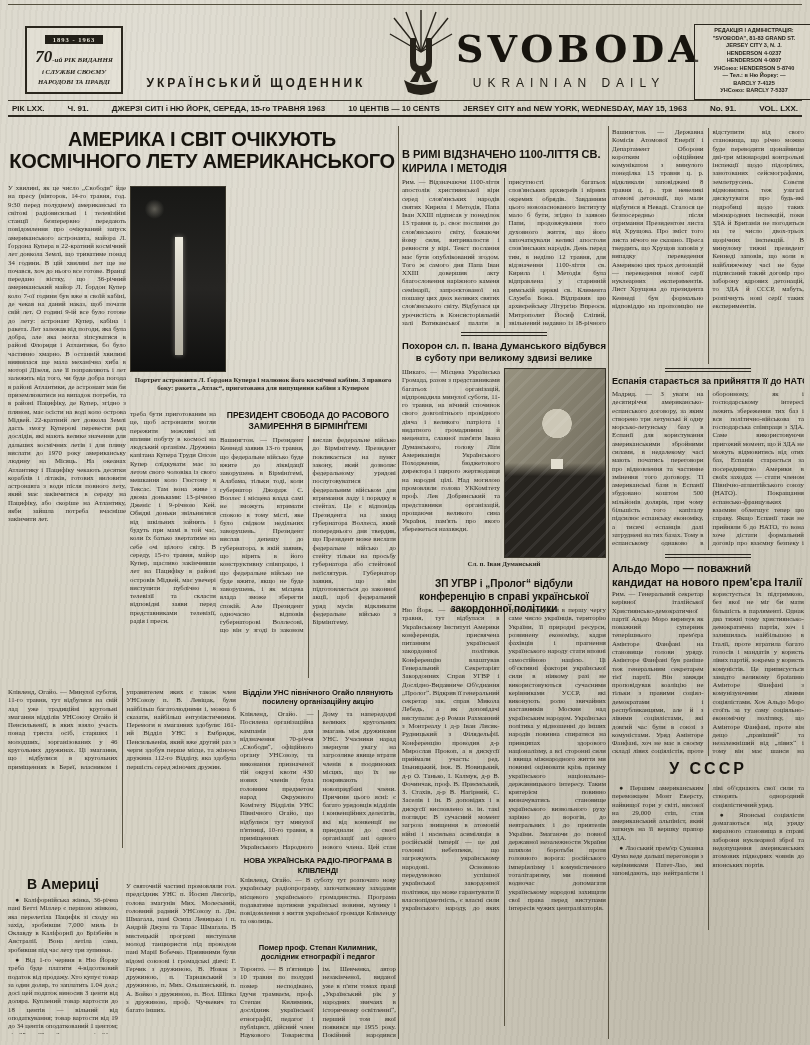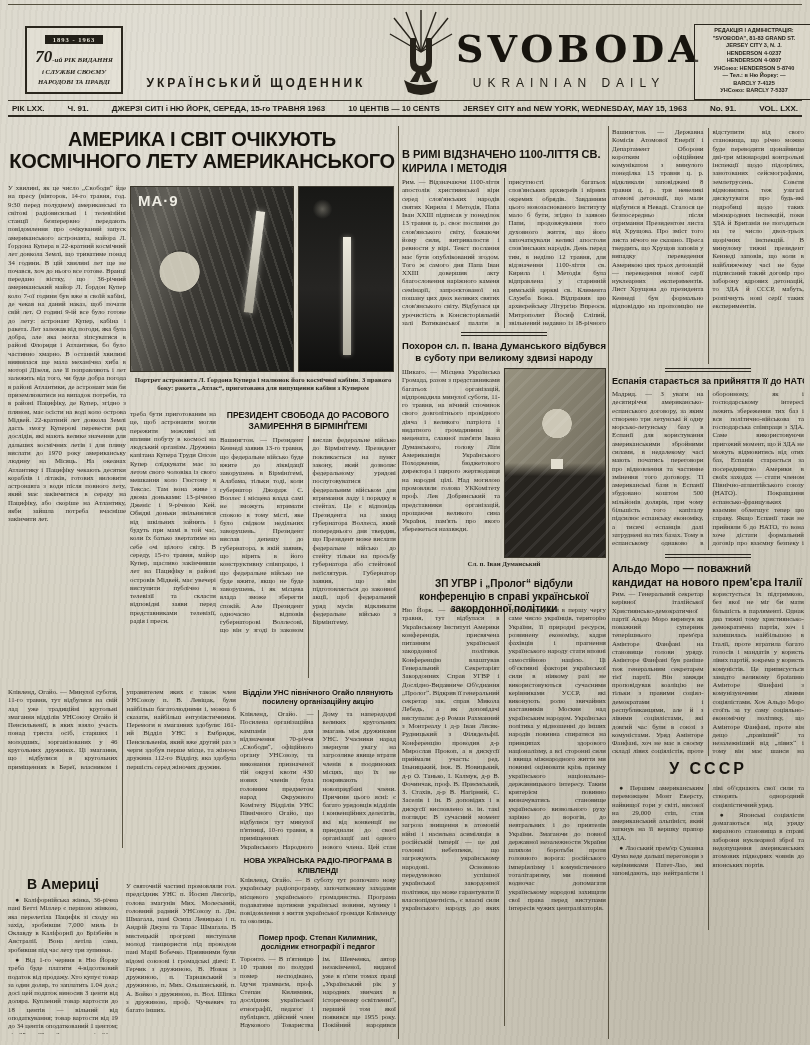--- a/index.html
+++ b/index.html
@@ -132,24 +132,20 @@
   </div>
 
   <div class="vline" style="left:398px"></div>
   <div class="vline" style="left:608px"></div>
 
   <div class="zone" id="zoneL">
     <h1 class="abs hl-main" style="left:0;top:0;width:388px;height:48px">АМЕРИКА І СВІТ ОЧІКУЮТЬ КОСМІЧНОГО ЛЕТУ АМЕРИКАНСЬКОГО АСТРОНАВТА</h1>
     <div class="abs bd" style="left:0;top:56px;width:118px;height:500px">У хвилині, як це число „Свободи“ йде на пресу (вівторок, 14-го травня, год. 9:30 перед полуднем) американські та світові радіовисильні і телевізійні станції безперервно передають повідомлення про очікуваний запуск американського астронавта, майора Л. Ґордона Купера в 22-кратний космічний лет довкола Землі, що триватиме понад 34 години. В цій хвилині лет ще не почався, хоч до нього все готове. Вранці передано вістку, що 36-річний американський майор Л. Ґордон Купер коло 7-ої години був вже в своїй кабіні, де чекав на даний наказ, щоб почати свій лет. О годині 9-ій все було готове до лету: астронавт Купер, кабіна і ракета. Лет залежав від погоди, яка була добра, але яка могла зіпсуватися в районі Флориди і Атлантики, бо було частинно хмарно. В останній хвилині виявилася ще мала механічна хиба в моторі Дізеля, але її поправляють і лет залежить від того, чи буде добра погода в районі Атлантики, де астронавт мав би приземлюватися на випадок потреби, та в районі Пацифіку, де Купер, згідно з пляном, має осісти на воді коло острова Мідвей. 22-кратний лет довкола Землі дасть змогу Куперові перевести ряд дослідів, які мають велике значення для дальших космічних летів і для пляну вислати до 1970 року американську людину на Місяць. На океанах Атлантику і Пацифіку чекають десятки кораблів і літаків, готових виловити астронавта з води після повного лету, який має закінчитися в середу на Пацифіку, або скоріше на Атлантику, якби зайшла потреба вчасніше закінчити лет.</div>
 
     <div class="abs" style="left:122px;top:58px;width:266px;height:186px;display:flex;gap:4px">
-      <div class="ph ph-ma9" style="width:164px;height:186px">
-        <span class="lbl">МА·9</span>
-        <div class="rocket"></div>
-      </div>
       <div class="ph ph-atlas" style="width:96px;height:186px">
         <div class="rocket"></div>
       </div>
     </div>
     <div class="abs caption" style="left:122px;top:248px;width:266px;height:28px">Портрет астронавта Л. Ґордона Купера і малюнок його космічної кабіни. З правого боку: ракета „Атлас“, приготована для випущення кабіни з Купером</div>
 
     <div class="abs bd" style="left:122px;top:282px;width:86px;height:272px">треба бути приготованим на це, щоб астронавти могли пережити можливі злі впливи побуту в космосі на людський організм. Дружина капітана Купера Труди Олсон Купер слідкувати має за летом свого чоловіка із свого мешкання коло Гюстону в Тексас. Там вона живе з двома доньками: 13-річною Дженіс і 9-річною Кей. Обидві доньки звільнилися від шкільних зайнять і будуть при мамі в той час, коли їх батько звертатиме на себе очі цілого світу. В середу, 15-го травня, майор Купер, щасливо закінчивши лет на Пацифіку в районі островів Мідвей, має увечері виступити публічно в телевізії та скласти відповідні заяви перед представниками телевізії, радія і преси.</div>
 
     <div class="abs" style="left:212px;top:282px;width:176px;height:272px">
       <h2 class="hl-sm" style="height:26px">ПРЕЗИДЕНТ СВОБОДА ДО РАСОВОГО ЗАМИРЕННЯ В БІРМІНҐГЕМІ</h2>
@@ -167,31 +163,31 @@
         <p>● Від 1-го червня в Ню Йорку треба буде платити 4-відсотковий податок від продажу. Хто купує товар за один доляр, то заплатить 1.04 дол.; досі цей податок виносив 3 центи від доляра. Куплений товар вартости до 18 центів — вільний від оподаткування; товар вартости від 19 до 34 центів оподаткований 1 центом; від 35 до 60 — 2 центами; від 61 до 85 — трьома центами; від 86 до 100 центів — 4 центами.</p>
       </div>
     </div>
     <div class="abs bd" style="left:118px;top:754px;width:110px;height:158px">У святочній частині промовляли гол. предсідник УНС п. Йосип Лисогір, голова змагунів Мих. Молесьний, головний радний УНСоюзу п. Дм. Шмагала, пані Осипа Левицька і п. Андрій Джула та Тарас Шмагала. В мистецькій програмі виступали молоді танцюристи під проводом пані Марії Бобечко. Приявними були відомі союзові і громадські діячі: Г. Герчик з дружиною, В. Новак з дружиною, п. Тарнавський з дружиною, п. Мих. Ольшанський, п. А. Бойко з дружиною, п. Вол. Шіпка з дружиною, проф. Чучкевич та багато інших.</div>
 
     <div class="abs" style="left:232px;top:560px;width:156px;height:352px">
       <h2 class="hl-xs" style="height:22px">Відділи УНС північного Огайо плянують посилену організаційну акцію</h2>
       <div class="bd c2" style="height:142px">Клівленд, Огайо. — Посилена організаційна кампанія для відзначення 70-річчя „Свободи“, офіційного органу УНСоюзу, та виконання призначеної тій окрузі квоти 430 нових членів була головним предметом нарад Окружного Комітету Відділів УНС Північного Огайо, що відбулися тут минулої п'ятниці, 10-го травня, в приміщеннях Українського Народного Дому та напередодні великих кругольних змагань між дружинами УНС. Учасники нарад звернули увагу на загрозливе явище втрати членів в поодиноких місцях, що їх не покривають новопридбані члени. Причини цього ясні: є багато урядовців відділів і конвенційних делеґатів, які від конвенції не приєднали до своєї організації ані одного нового члена. Цей стан мусить змінитися, бо існують усі об'єктивні можливості і потреба того, щоб УНСоюз дальше ріс не тільки своїми фондами, але й кількістю своїх членів. Ці та інші проблеми союзової і громадської активности будуть далі предметом широкої дискусії та відповідних рішень.</div>
       <h2 class="hl-caps" style="height:20px;margin-top:4px">НОВА УКРАЇНСЬКА РАДІО-ПРОГРАМА В КЛІВЛЕНДІ</h2>
       <div class="bd" style="height:54px">Клівленд, Огайо. — В суботу тут розпочато нову українську радіопрограму, започатковану заходами місцевого українського громадянства. Програма подаватиме щотижня українські новини, музику і повідомлення з життя української громади Клівленду та околиць.</div>
-      <h2 class="hl-xs" style="height:22px;margin-top:3px">Помер проф. Степан Килимник, дослідник етнографії і педагог</h2>
+      <h2 class="hl-xs" style="height:22px;margin-top:13px">Помер проф. Степан Килимник, дослідник етнографії і педагог</h2>
       <div class="bd c2" style="height:76px">Торонто. — В п'ятницю 10 травня по полудні помер несподівано, їдучи трамваєм, проф. Степан Килимник, дослідник української етнографії, педагог і публіцист, дійсний член Наукового Товариства ім. Шевченка, автор незакінченої, виданої уже в п'яти томах праці „Український рік у народних звичаях в історичному освітленні“, перший том якої появився ще 1955 року. Покійний народився 1890 року на Поділлі, перебував від 1945 року на еміграції в Австрії і в 1949 році переїхав до Канади, де заробляв на життя фізичною працею, беручи водночас активну участь в педагогічній і науковій діяльності. Похорон сл. п. проф. Степана Килимника відбувся в Торонті в понеділок 13 травня ц. р.</div>
     </div>
   </div>
 
   <div class="zone" id="zoneM">
     <div style="height:20px"></div>
     <h2 class="hl-md" style="height:30px">В РИМІ ВІДЗНАЧЕНО 1100-ЛІТТЯ СВ. КИРИЛА І МЕТОДІЯ</h2>
     <div class="bd c2" style="height:150px">Рим. — Відзначаючи 1100-ліття апостолів християнської віри серед слов'янських народів святих Кирила і Методія, Папа Іван XXIII підписав у понеділок 13 травня ц. р. своє послання до слов'янського світу, бажаючи йому сили, витривалости і ревности у вірі. Текст послання має бути опублікований згодом. Того ж самого дня Папа Іван XXIII довершив акту благословення наріжного каменя семінарії, запроєктованої на пошану цих двох великих святих слов'янського світу. Відбулася ця урочистість в Консисторіяльній залі Ватиканської палати в присутності багатьох слов'янських архиєреїв і вірних окремих обрядів. Завданням цього новозаснованого інституту мало б бути, згідно із заявою Папи, продовжування того духовного життя, що його започаткували великі апостоли слов'янських народів. День перед тим, в неділю 12 травня, для відзначення 1100-ліття св. Кирила і Методія була відправлена у старинній римській церкві св. Климента Служба Божа. Відправив цю архиєрейську Літургію Впреосв. Митрополит Йосиф Сліпий, звільнений недавно із 18-річного ув'язнення в Совєтському Союзі. Церква св. Климента відома з того, що в ній поховані мощі святого Климента, перенесені туди у 869 році св. Кирилом. В цій церкві був похований також 15 років пізніше сам святий Кирило. У зв'язку із річницею св. Кирила і Методія Понтифікальний Інститут Орієнтальних Студій влаштовує серію доповідей про життя і діяльність тих святих.</div>
     <div class="sep"></div>
-    <h2 class="hl-sm" style="font-size:9.5px;height:28px">Похорон сл. п. Івана Думанського відбувся в суботу при великому здвизі народу</h2>
+    <h2 class="hl-sm" style="font-size:9.5px;height:28px">Похорон сл. п. Івана Думанського відбувся в суботу при великому здвизі велике</h2>
     <div style="display:flex;gap:4px;height:190px">
       <div class="bd" style="width:98px;overflow:hidden">Шикаго. — Місцева Українська Громада, разом з представниками багатьох організацій, відпровадила минулої суботи, 11-го травня, на вічний спочинок свого довголітнього провідного діяча і великого патріота і видатного громадянина й мецената, славної пам'яти Івана Думанського, голову Ліґи Американців Українського Походження, бюджетового директора і щирого жертводавця на народні цілі. Над могилою промовляли голова УККомітету проф. Лев Добрянський та представники організацій, прощаючи великого сина України, пам'ять про якого збережеться назавжди.</div>
       <div class="ph ph-dum" style="width:102px;height:190px">
         <div class="collar"></div>
       </div>
     </div>
     <div class="caption" style="height:14px;margin-top:2px">Сл. п. Іван Думанський</div>
     <h2 class="hl-sm" style="font-size:10px;height:28px;margin-top:4px">ЗП УГВР і „Пролог“ відбули конференцію в справі української закордонної політики</h2>
     <div class="bd c2" style="height:420px">Ню Йорк. — В суботу, 11-го травня, тут відбулася в Українському Інституті Америки конференція, присвячена питанням української закордонної політики. Конференцію влаштував Генеральний Секретаріят Закордонних Справ УГВР і Дослідно-Видавниче Об'єднання „Пролог“. Відкрив її генеральний секретар зак. справ Микола Лебедь, а як доповідачі виступали: д-р Роман Рахманний з Монтреалу і д-р Іван Лисяк-Рудницький з Філядельфії. Конференцію проводив д-р Мирослав Прокоп, а в дискусії приймали участь: ред. Ільницький, інж. В. Новицький, д-р О. Танько, І. Калмук, д-р В. Фочинчак, проф. В. Приємський, З. Стахів, д-р В. Нагірний, С. Заселів і ін. В доповідях і в дискусії висловлено м. ін. такі погляди: В сучасний момент загроза знищення в атомовій війні і насильна асиміляція в російській імперії — це дві головні небезпеки, що загрожують українському народові. Основною передумовою успішної української закордонної політики, що може гарантувати її власнопідметність, є власні сили українського народу, до яких треба зарахувати в першу чергу саме число українців, територію України, її природні ресурси, розвинену економіку, кадри фахівців і прагнення українського народу стати вповні самостійною нацією. Ці об'єктивні фактори української сили в ніякому разі не використовуються сучасними керівниками УССР, які виконують ролю звичайних наставників Москви над українським народом. Українська політика у відношенні до інших народів повинна спиратися на принципах здорового націоналізму, а всі сторонні сили і явища міжнародного життя ми повинні оцінювати крізь призму українського національно-державницького інтересу. Таким критерієм повинно визначуватись становище українського визвольного руху зарівно до ворогів, до невтральних і до приятелів України. Змагаючи до повної державної незалежности України шляхом боротьби проти головного ворога: російського імперіялізму і комуністичного тоталітаризму, ми повинні водночас допомагати українському народові захищати свої права перед виступами інтересів чужих централізаторів.</div>
   </div>

